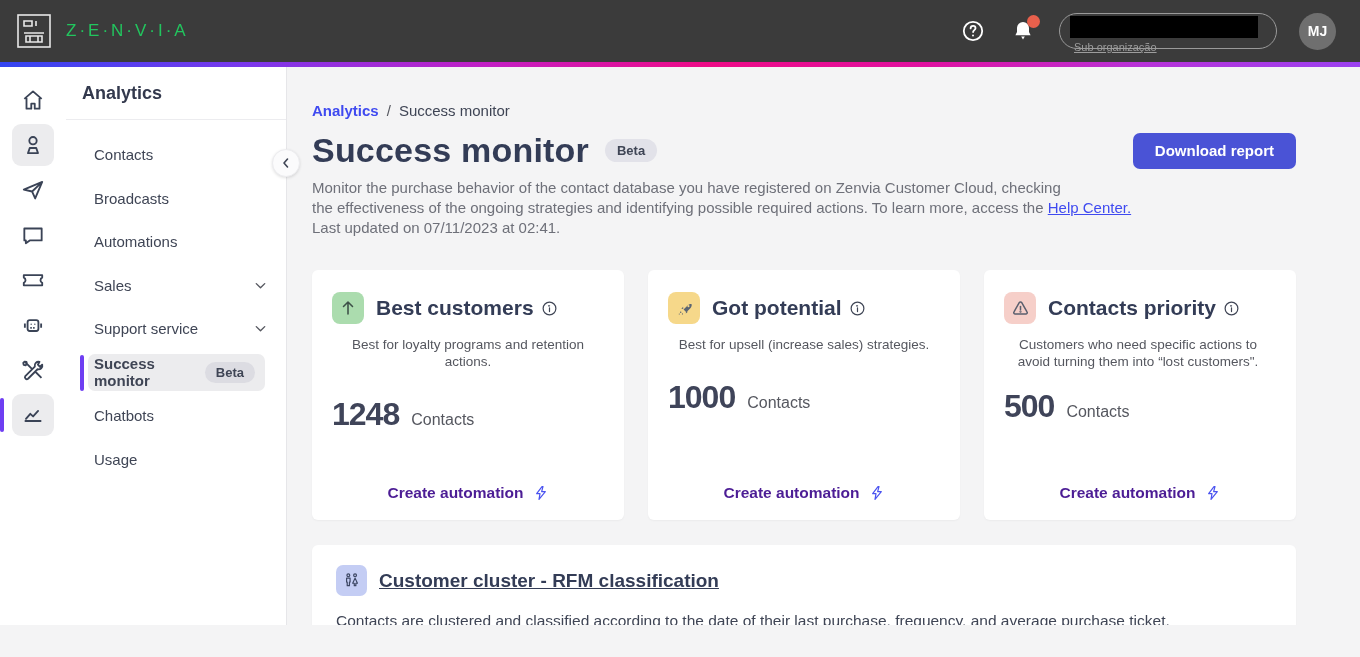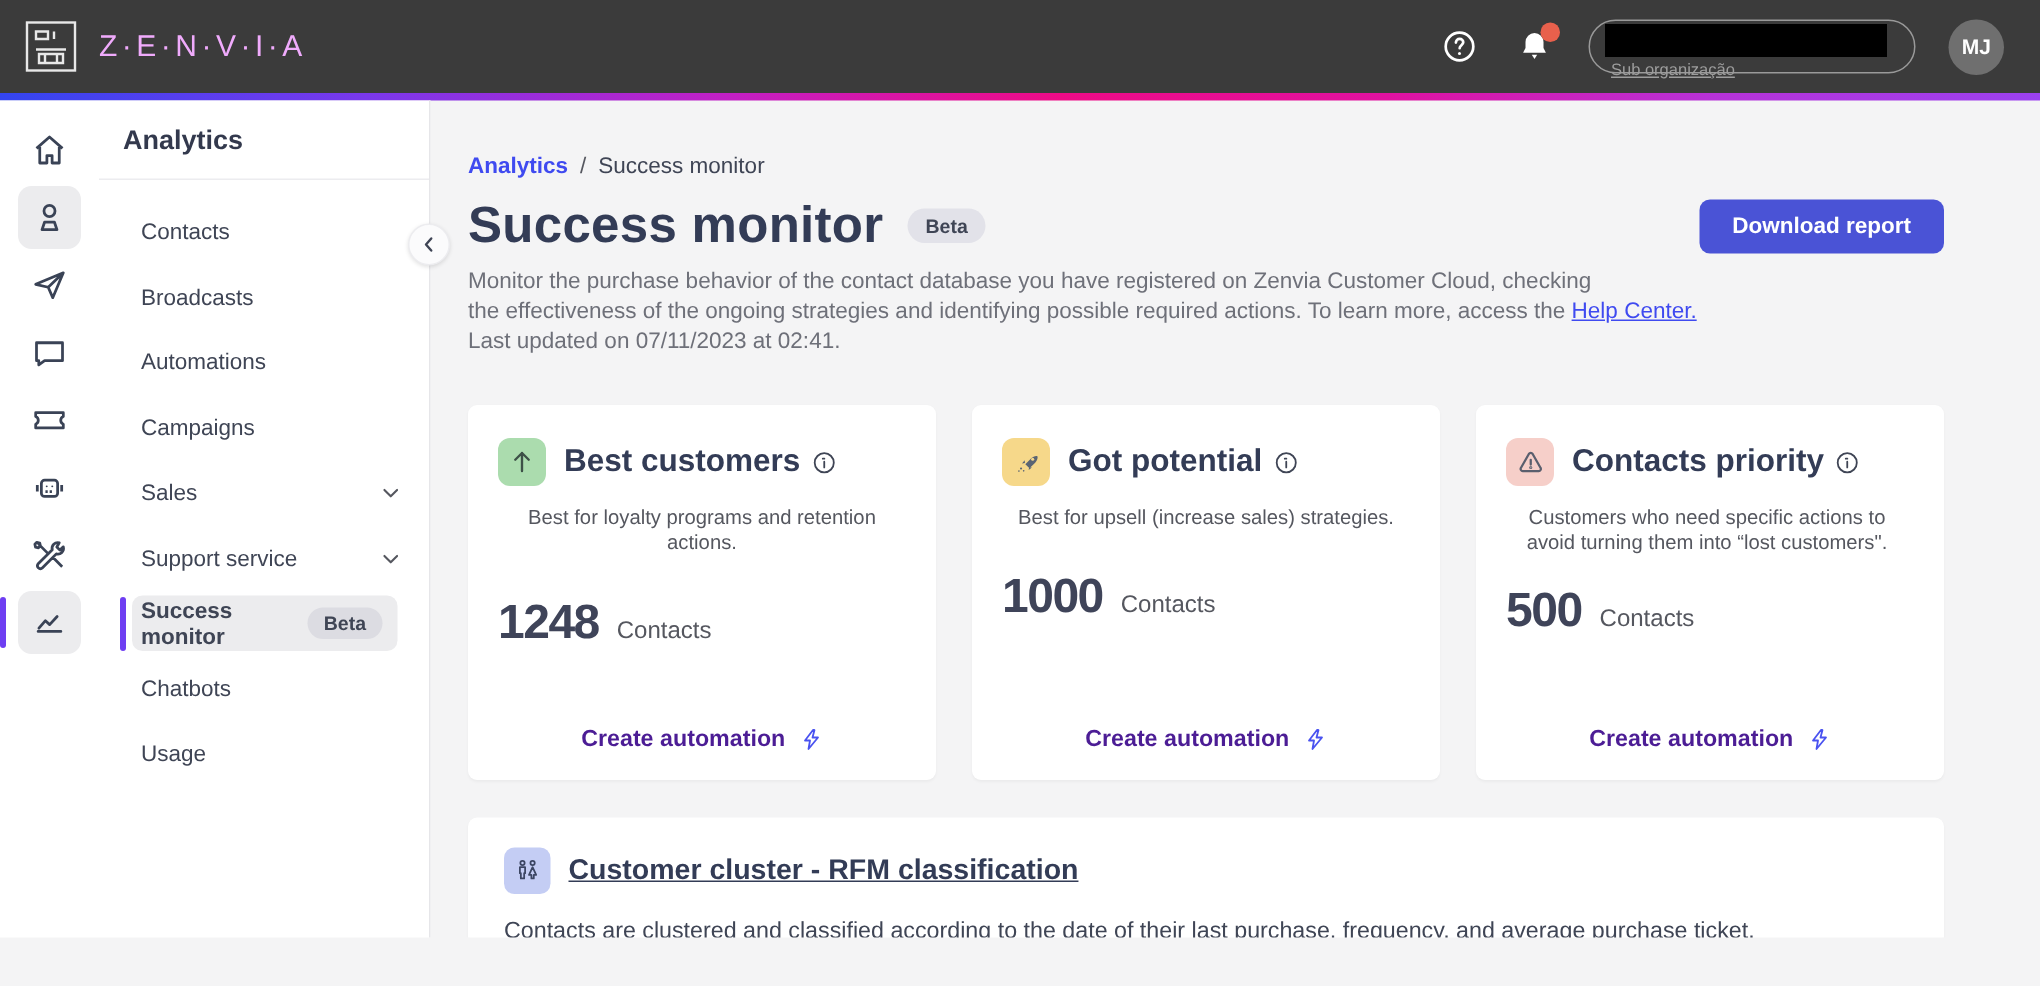--- a/index.html
+++ b/index.html
@@ -2,21 +2,21 @@
 <html><head>
 <meta charset="utf-8">
 <style>
   * { margin:0; padding:0; box-sizing:border-box; }
   html,body { width:1360px; height:657px; overflow:hidden; background:#f4f4f5;
               font-family:"Liberation Sans", sans-serif; }
 
   
   .topbar { height:62px; background:#3b3b3b; display:flex; align-items:center; padding:0 24px 0 16px; }
   .brand { display:flex; align-items:center; gap:14px; }
-  .brand-text { color:#f0abfc; font-size:20px; letter-spacing:3px; font-weight:400; }
+  .brand-text { color:#22c55e; font-size:17px; letter-spacing:3px; font-weight:400; }
   .topbar-right { margin-left:auto; display:flex; align-items:center; gap:22px; }
   .icon-btn { width:28px; height:28px; display:flex; align-items:center; justify-content:center; cursor:pointer; position:relative; }
   .notif-dot { position:absolute; top:-2px; right:-3px; width:13px; height:13px; border-radius:50%; background:#e8604c; }
   .org-pill { width:218px; height:36px; border:1px solid #9a9a9a; border-radius:18px; padding:3px 14px; position:relative; cursor:pointer; }
   .org-name { color:#ffffff; font-size:13px; font-weight:bold; line-height:15px; }
   .org-redaction { position:absolute; left:10px; top:2px; width:188px; height:22px; background:#000; }
   .org-sub { color:#9d9d9d; font-size:11px; line-height:13px; margin-top:9px;text-decoration:underline; }
   .avatar { width:37px; height:37px; border-radius:50%; background:#6f6f6f; color:#fff; display:flex;
             align-items:center; justify-content:center; font-size:14px; font-weight:bold; cursor:pointer; }
 
@@ -201,23 +201,20 @@
       <div class="nav-item">
         <span class="label">Contacts</span>
       </div>
       <div class="nav-item">
         <span class="label">Broadcasts</span>
       </div>
       <div class="nav-item">
         <span class="label">Automations</span>
       </div>
       <div class="nav-item">
-        <span class="label">Campaigns</span>
-      </div>
-      <div class="nav-item">
         <span class="label">Sales</span>
         <span class="chevron">
           <svg width="15" height="15" viewBox="0 0 16 16" fill="none" stroke="currentColor" stroke-width="1.5" stroke-linecap="round" stroke-linejoin="round">
               <path d="M3.5 6 8 10.5 12.5 6"></path>
             </svg>
         </span>
       </div>
       <div class="nav-item">
         <span class="label">Support service</span>
         <span class="chevron">

